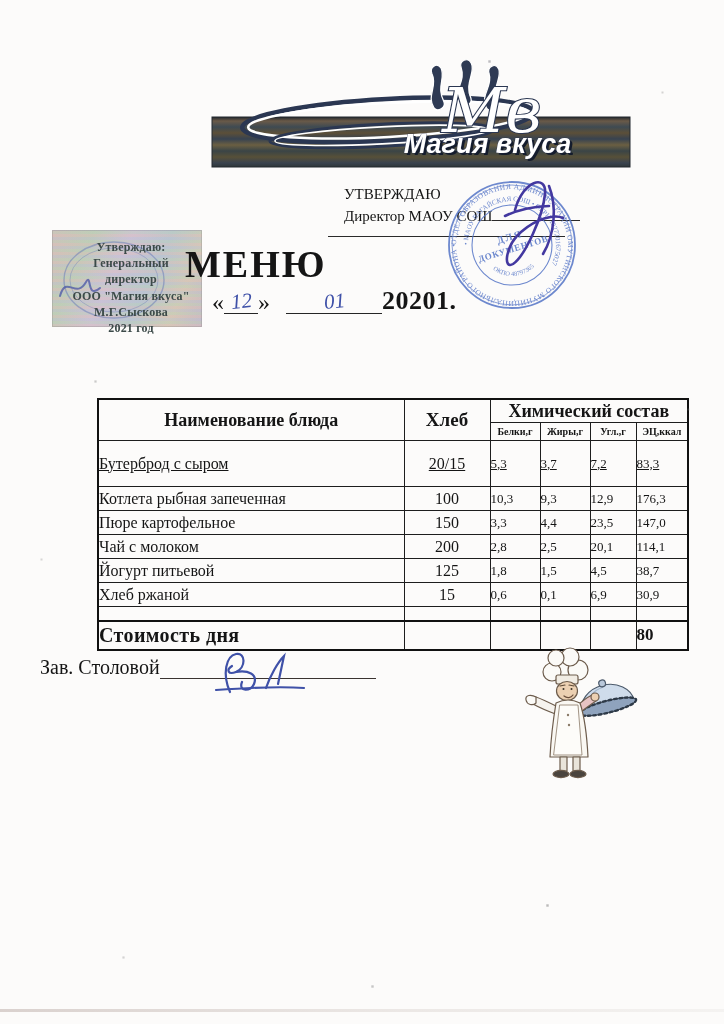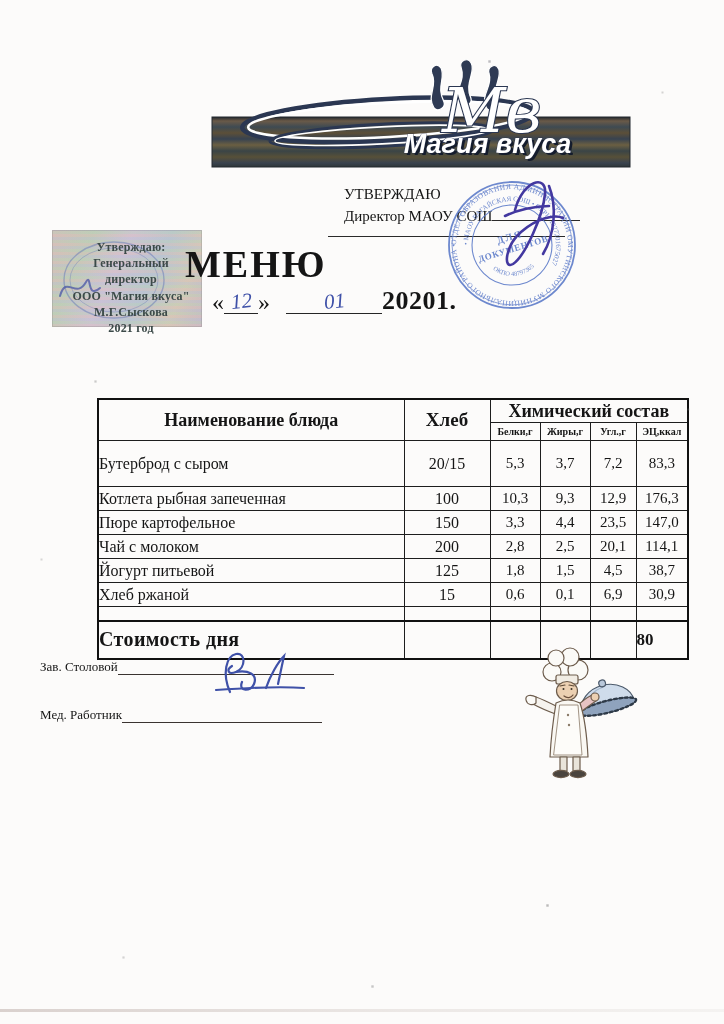--- a/index.html
+++ b/index.html
@@ -45,31 +45,31 @@
   
   table.menu{position:absolute;left:52px;top:398px;width:590px;border-collapse:collapse;
     table-layout:fixed;border:2px solid #111;margin-left:45px;}
   table.menu th,table.menu td{border:1px solid #1d1d1d;padding:0;overflow:hidden;}
   thead th{border-bottom:2px solid #111;}
   .th-name{font-size:18px;font-weight:bold;}
   .th-out{font-size:19px;font-weight:bold;}
   .th-chem{font-size:18px;font-weight:bold;height:22px;border-bottom:1px solid #1d1d1d !important;font-family:Liberation Serif, serif;}
   .subhead th{font-size:10px;font-weight:bold;height:17px;}
   td.name{font-size:16px;text-align:left;padding-left:6px;}
-  td.num{font-size:15px;text-align:center;}
+  td.num{font-size:13px;}
   td.out{font-size:16px;text-align:center;}
-  tr.tall{height:46px;}
+  tr.tall{height:46px;text-decoration:underline;}
   tr.norm{height:24px;}
   tr.empty{height:14px;}
-  tr.total{height:38px;}
+  tr.total{height:29px;}
   tr.total td{border-top:2px solid #111;}
   td.total-label{font-size:20px;font-weight:bold;text-align:left;padding-left:6px;letter-spacing:.4px;}
   td.total-val{font-size:17px;font-weight:bold;text-align:left;}
   
-  .sig-row{position:absolute;left:40px;display:flex;align-items:flex-end;font-size:13px;}
+  .sig-row{position:absolute;left:40px;display:flex;align-items:flex-end;font-size:20px;}
   .sig-row .u{display:inline-block;border-bottom:1.6px solid #3a3330;height:18px;}
   .sig-canteen{top:656px;}
   .sig-canteen .u{width:216px;}
   .sig-medical{top:704px;}
   .sig-medical .u{width:200px;}
   .canteen-scribble{position:absolute;left:208px;top:648px;width:120px;height:52px;}
   
   .chef{position:absolute;left:520px;top:645px;width:122px;height:145px;}
   
   .scan-bottom{position:absolute;left:0;top:1009px;width:724px;height:3px;
@@ -286,24 +286,20 @@
       <span class="u"></span>
   </div>
   <svg class="canteen-scribble" viewBox="0 0 120 52">
     <g fill="none" stroke="#3f51a8" stroke-width="2.2" stroke-linecap="round">
       <path d="M22,44 C14,26 18,8 28,6 C38,4 38,20 28,24 C20,27 18,22 24,18"></path>
       <path d="M28,24 C40,22 50,26 46,36 C43,44 30,44 34,34"></path>
       <path d="M58,40 C62,28 70,14 76,8 L70,36"></path>
       <path d="M8,42 C36,40 70,38 96,40"></path>
     </g>
   </svg>
-  <div class="sig-row sig-medical">
-    <span>Мед. Работник</span>
-      <span class="u"></span>
-  </div>
 
   <svg class="chef" viewBox="0 0 122 145">
     <g stroke="#6d5c4c" stroke-width="1.2" stroke-linejoin="round" stroke-linecap="round">
 
       <g fill="#fbfaf7">
         <circle cx="45" cy="20" r="13"></circle>
         <circle cx="32" cy="27" r="9"></circle>
         <circle cx="58" cy="25" r="10"></circle>
         <circle cx="50" cy="12" r="9"></circle>
         <circle cx="36" cy="13" r="8"></circle>

